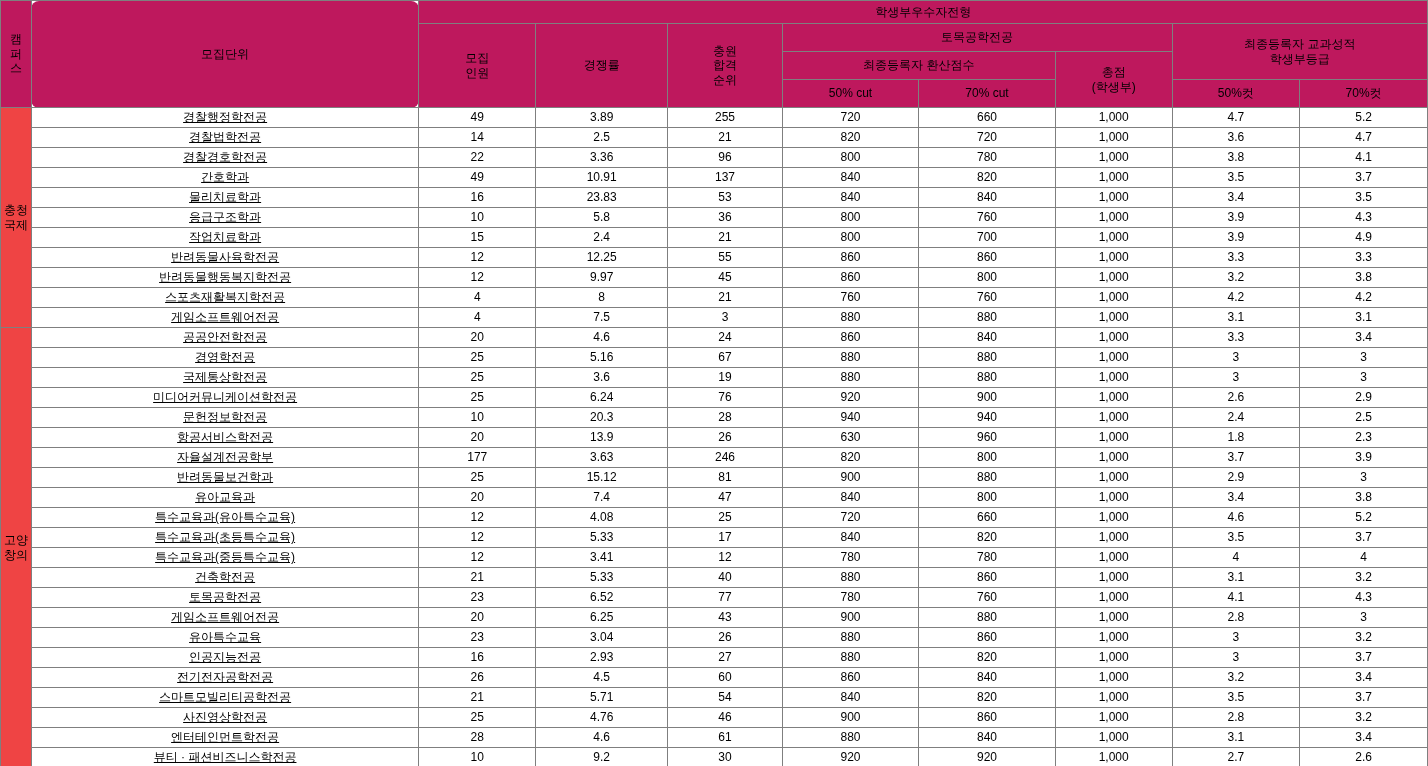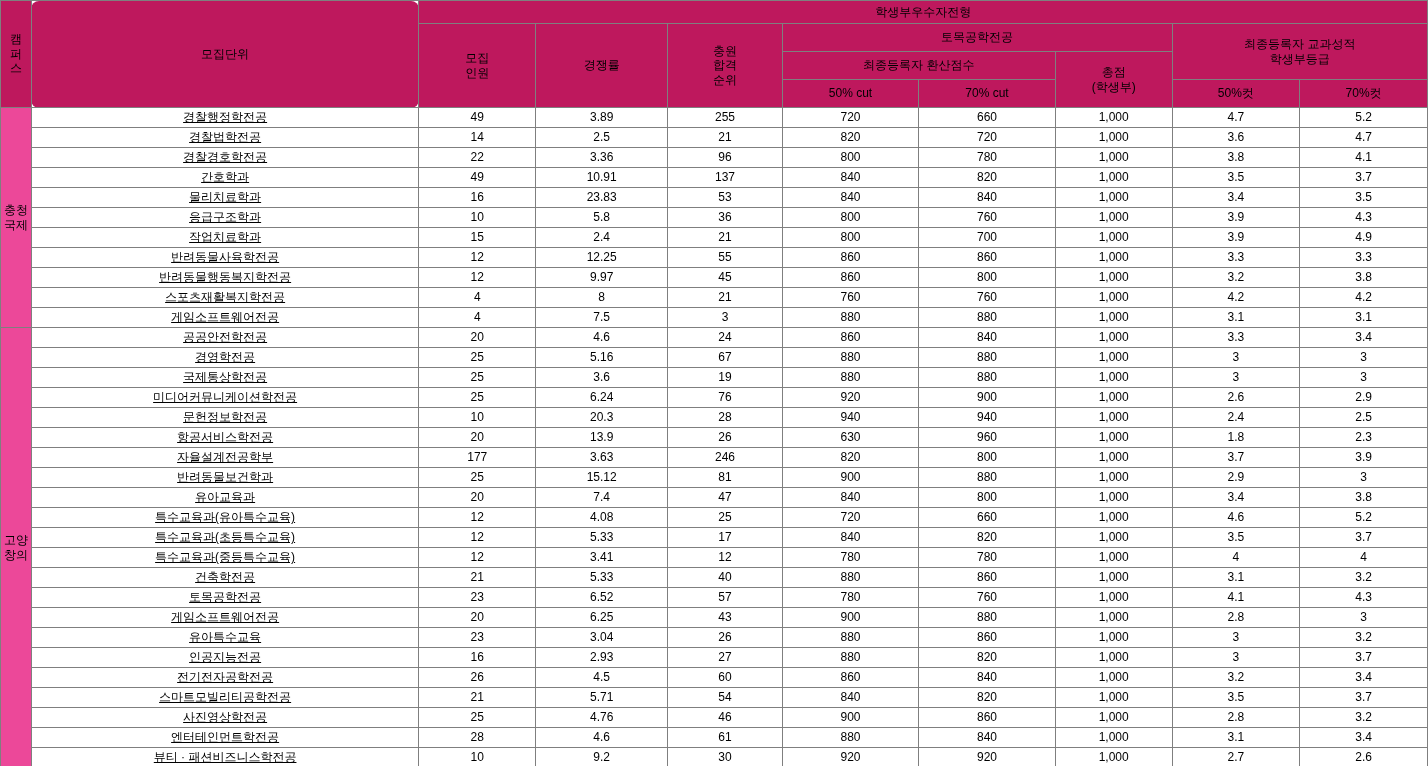--- a/index.html
+++ b/index.html
@@ -30,21 +30,21 @@
     font-size: 12px;
     line-height: 1.2;
     height: 20px;
     box-sizing: border-box;
   }
   table.admission-table thead th {
     background: #be185d;
     font-size: 12px;
   }
   .campus-cell {
-    background: #ec4899;
+    background: #ef4444;
     width: 28px;
     font-size: 12px;
     line-height: 1.25;
     word-break: break-all;
     padding: 0 2px;
   }
   .unit-cell {
     text-align: left;
     padding-left: 6px;
     height: 20px;
@@ -379,21 +379,21 @@
         <td>880</td>
         <td>860</td>
         <td>1,000</td>
         <td>3.1</td>
         <td>3.2</td>
       </tr>
       <tr>
         <td class="unit-cell">토목공학전공</td>
         <td>23</td>
         <td>6.52</td>
-        <td>57</td>
+        <td>77</td>
         <td>780</td>
         <td>760</td>
         <td>1,000</td>
         <td>4.1</td>
         <td>4.3</td>
       </tr>
       <tr>
         <td class="unit-cell">게임소프트웨어전공</td>
         <td>20</td>
         <td>6.25</td>

